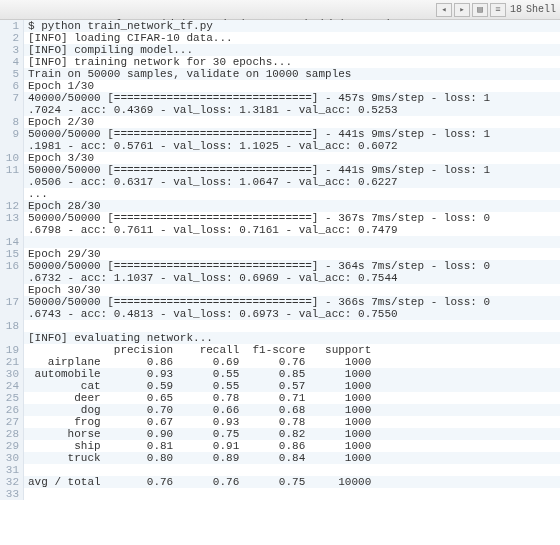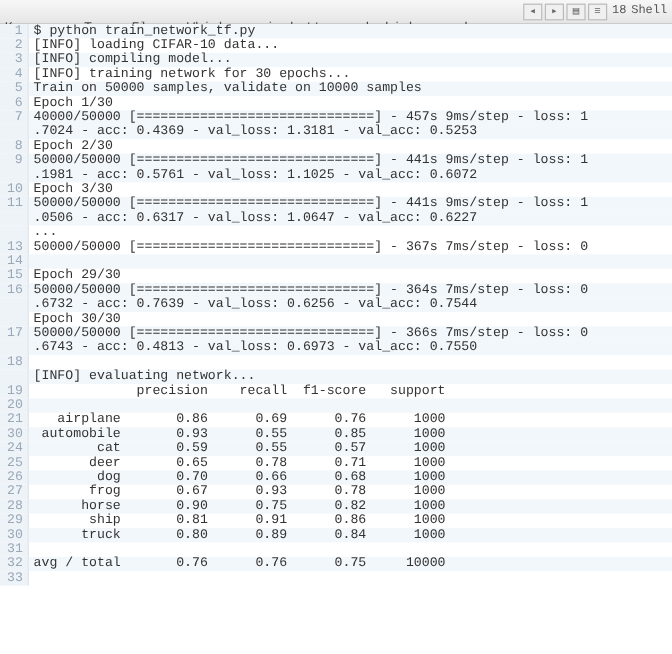--- a/index.html
+++ b/index.html
@@ -128,39 +128,47 @@
         <div class="txt">50000/50000 [==============================] - 441s 9ms/step - loss: 1</div>
       </div>
       <div class="row alt">
         <div class="ln"></div>
         <div class="txt">.0506 - acc: 0.6317 - val_loss: 1.0647 - val_acc: 0.6227</div>
       </div>
       <div class="row">
         <div class="ln"></div>
         <div class="txt">...</div>
       </div>
+      <div class="row alt">
+        <div class="ln">12</div>
+        <div class="txt">Epoch 28/30</div>
+      </div>
       <div class="row">
         <div class="ln">13</div>
         <div class="txt">50000/50000 [==============================] - 367s 7ms/step - loss: 0</div>
       </div>
+      <div class="row">
+        <div class="ln"></div>
+        <div class="txt">.6798 - acc: 0.7611 - val_loss: 0.7161 - val_acc: 0.7479</div>
+      </div>
       <div class="row alt">
         <div class="ln">14</div>
         <div class="txt"></div>
       </div>
       <div class="row">
         <div class="ln">15</div>
         <div class="txt">Epoch 29/30</div>
       </div>
       <div class="row alt">
         <div class="ln">16</div>
         <div class="txt">50000/50000 [==============================] - 364s 7ms/step - loss: 0</div>
       </div>
       <div class="row alt">
         <div class="ln"></div>
-        <div class="txt">.6732 - acc: 0.7639 - val_loss: 0.6256 - val_acc: 0.7544</div>
+        <div class="txt">.6732 - acc: 1.1037 - val_loss: 0.6969 - val_acc: 0.7544</div>
       </div>
       <div class="row">
         <div class="ln"></div>
         <div class="txt">Epoch 30/30</div>
       </div>
       <div class="row alt">
         <div class="ln">17</div>
         <div class="txt">50000/50000 [==============================] - 366s 7ms/step - loss: 0</div>
       </div>
       <div class="row alt">
@@ -171,24 +179,20 @@
         <div class="ln">18</div>
         <div class="txt"></div>
       </div>
       <div class="row alt">
         <div class="ln"></div>
         <div class="txt">[INFO] evaluating network...</div>
       </div>
       <div class="row">
         <div class="ln">19</div>
         <div class="txt">             precision    recall  f1-score   support</div>
-      </div>
-      <div class="row alt">
-        <div class="ln">20</div>
-        <div class="txt"></div>
       </div>
       <div class="row">
         <div class="ln">21</div>
         <div class="txt">   airplane       0.86      0.69      0.76      1000</div>
       </div>
       <div class="row alt">
         <div class="ln">30</div>
         <div class="txt"> automobile       0.93      0.55      0.85      1000</div>
       </div>
       <div class="row alt">

